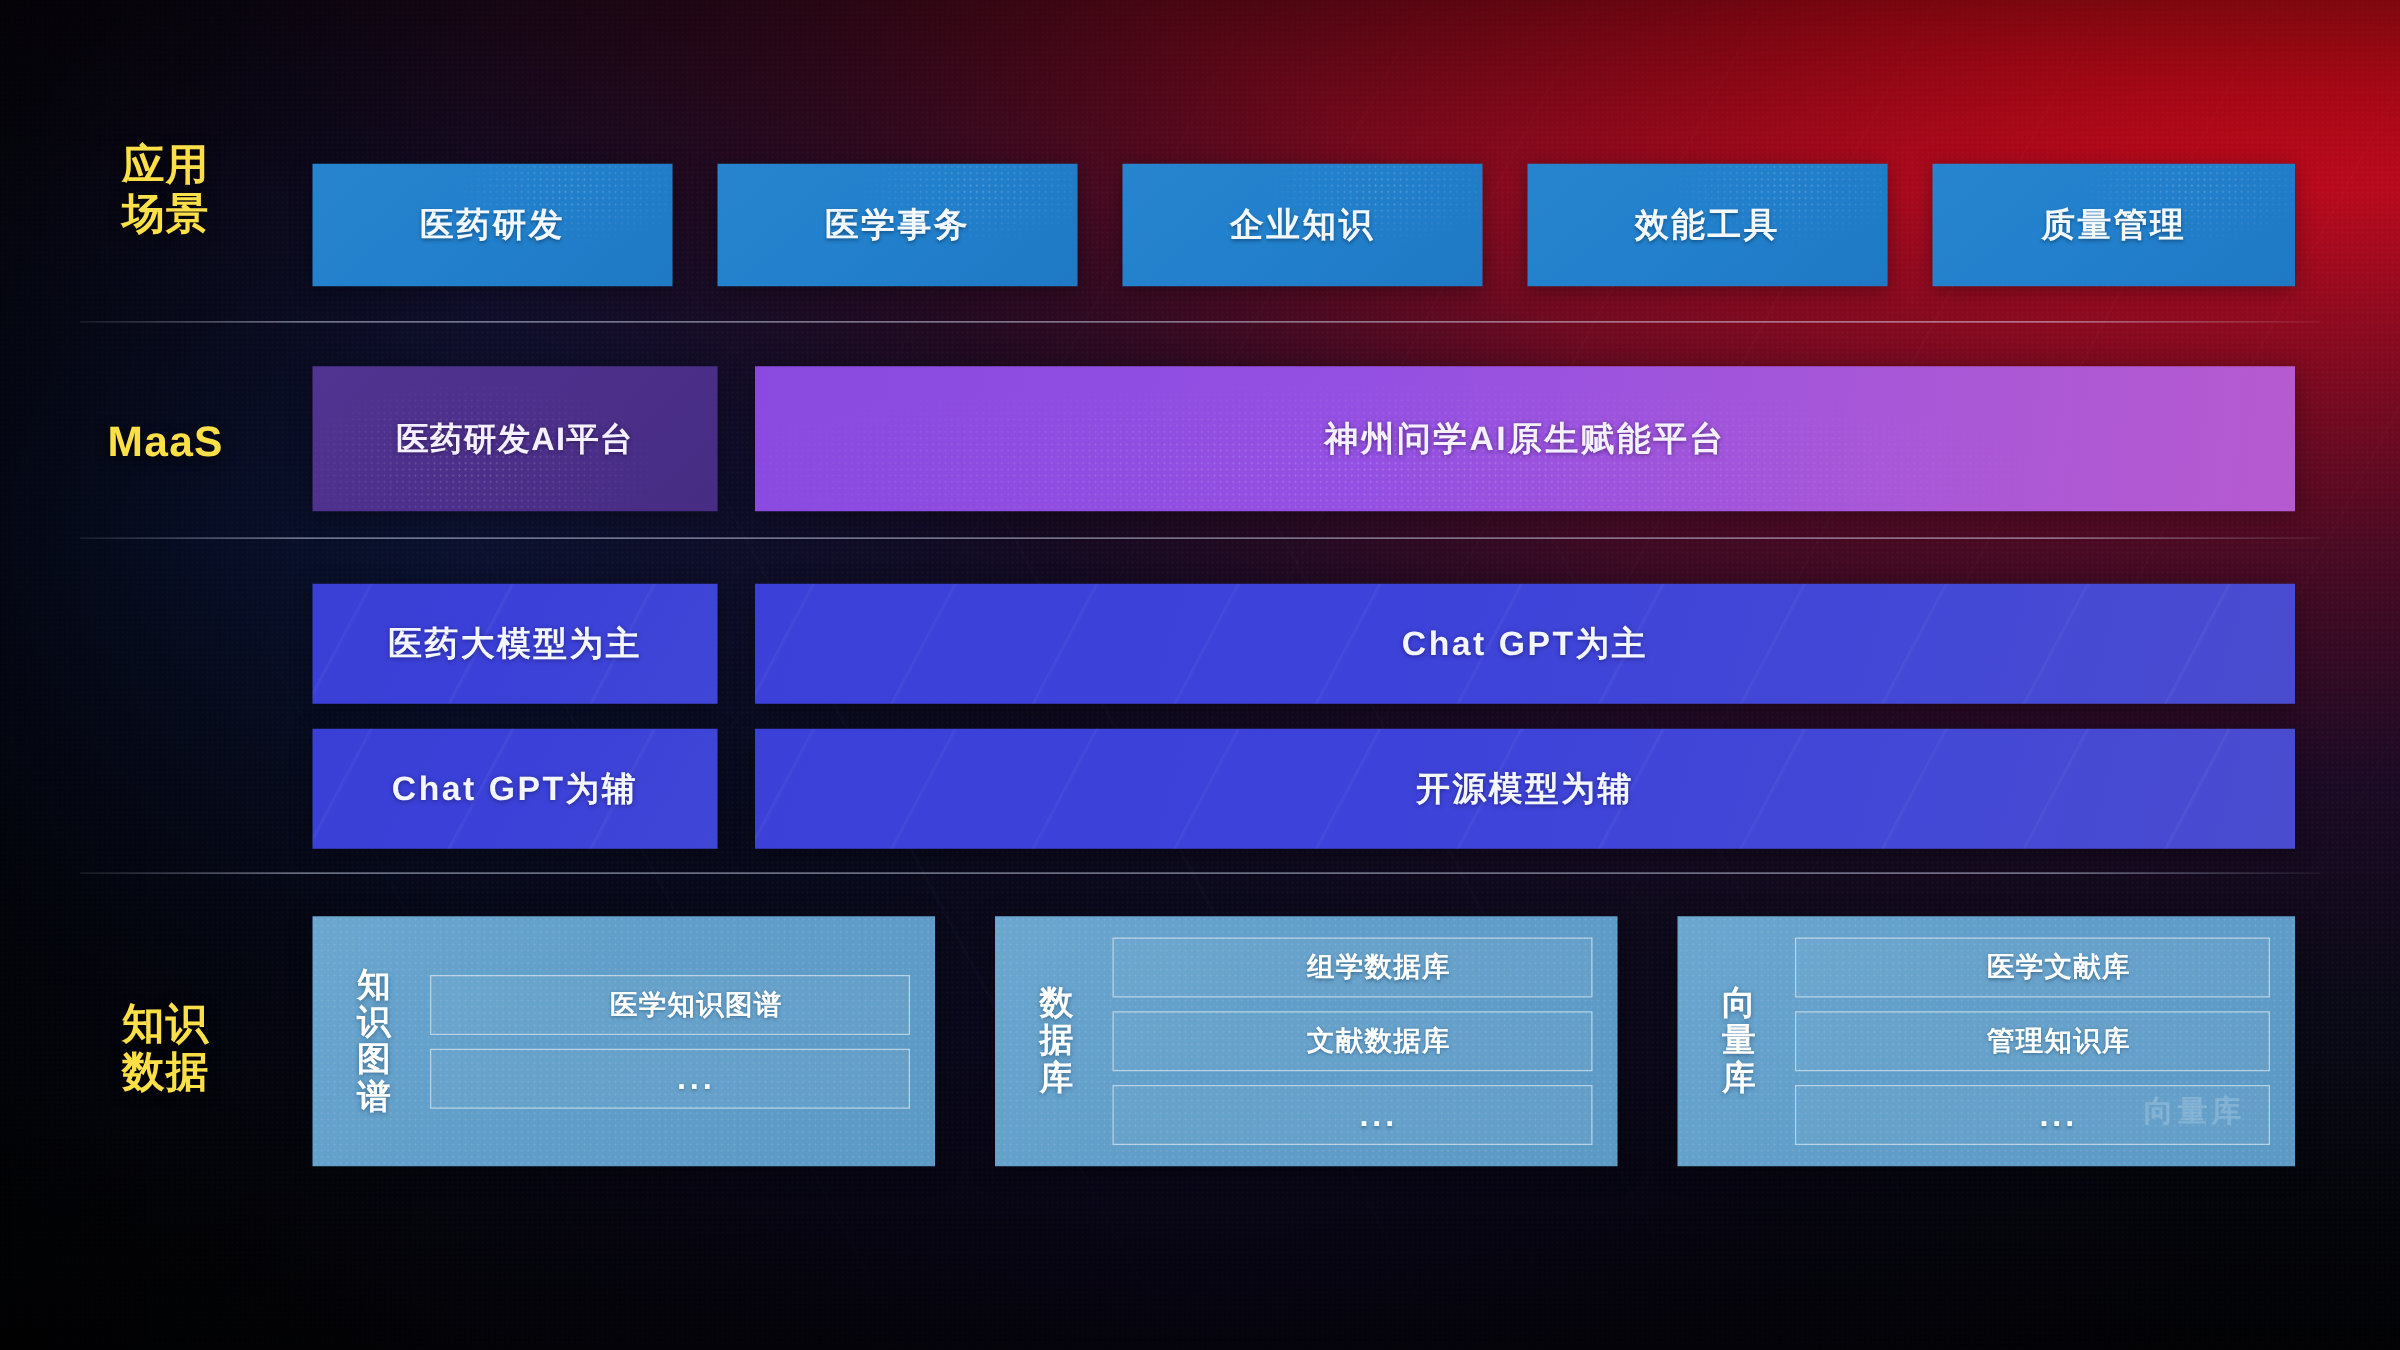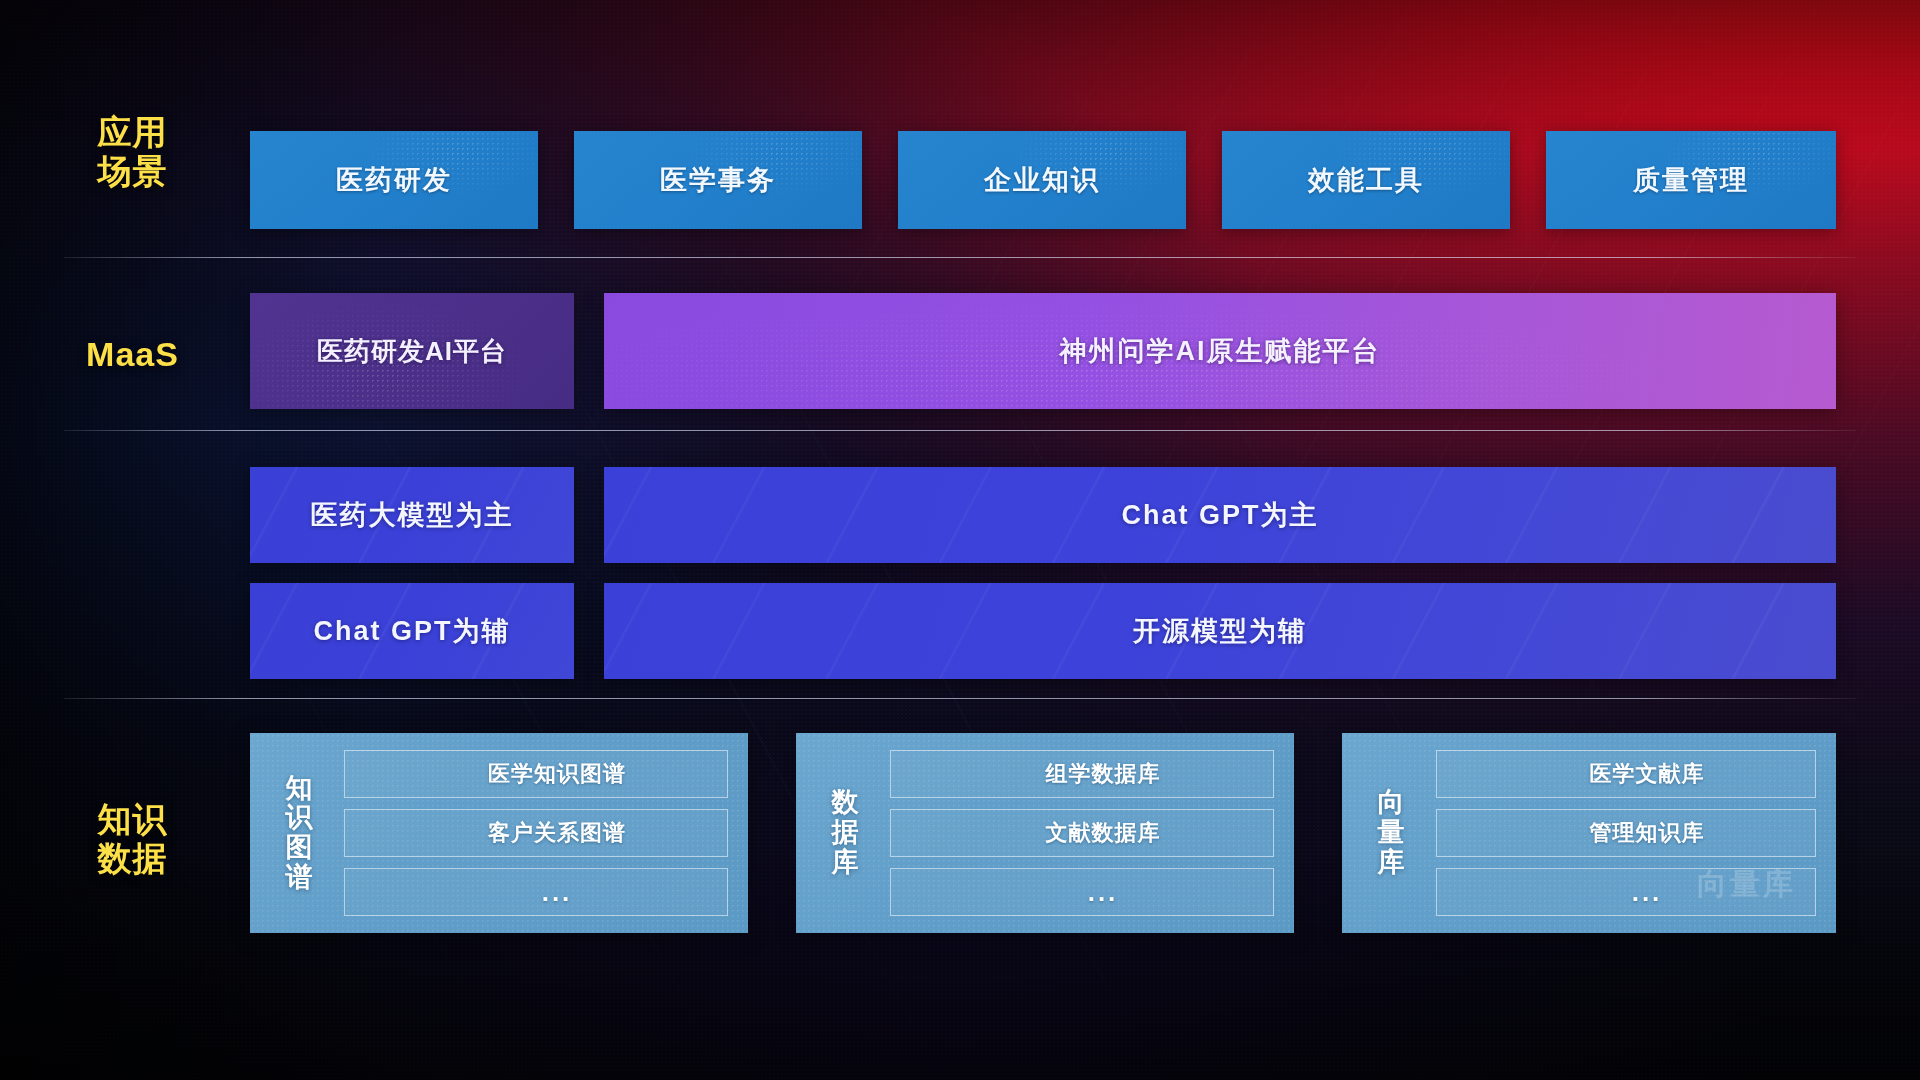--- a/index.html
+++ b/index.html
@@ -236,21 +236,21 @@
   .kd-item.ellipsis {
     font-size: 26px;
     letter-spacing: 3px;
   }
   .watermark {
     position: absolute;
     right: 40px;
     bottom: 28px;
     z-index: 1;
     color: rgba(255,255,255,0.20);
-    font-size: 30px;
+    font-size: 24px;
     font-weight: bold;
     letter-spacing: 3px;
     pointer-events: none;
   }
 </style>
 </head>
 <body>
 
 <div id="stage">
 
@@ -323,21 +323,20 @@
 
     <div class="kd-group" style="left:250px; top:733px; width:498px;">
       <div class="kd-vlabel">
         <span class="ch">知</span>
         <span class="ch">识</span>
         <span class="ch">图</span>
         <span class="ch">谱</span>
       </div>
       <div class="kd-items">
         <div class="kd-item">医学知识图谱</div>
-        <div class="kd-item">客户关系图谱</div>
         <div class="kd-item ellipsis">...</div>
       </div>
     </div>
 
     <div class="kd-group" style="left:796px; top:733px; width:498px;">
       <div class="kd-vlabel">
         <span class="ch">数</span>
         <span class="ch">据</span>
         <span class="ch">库</span>
       </div>

